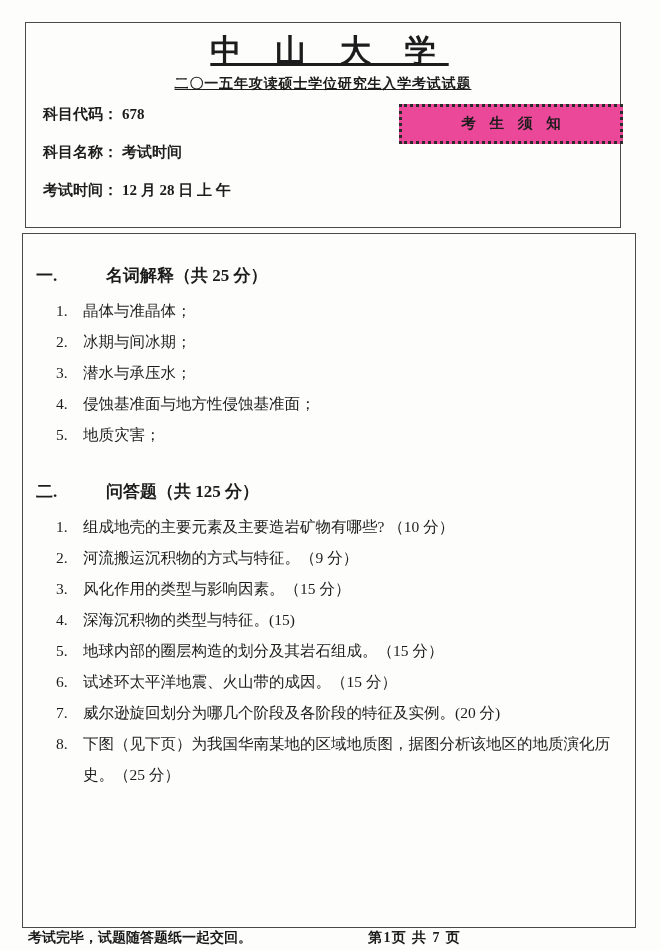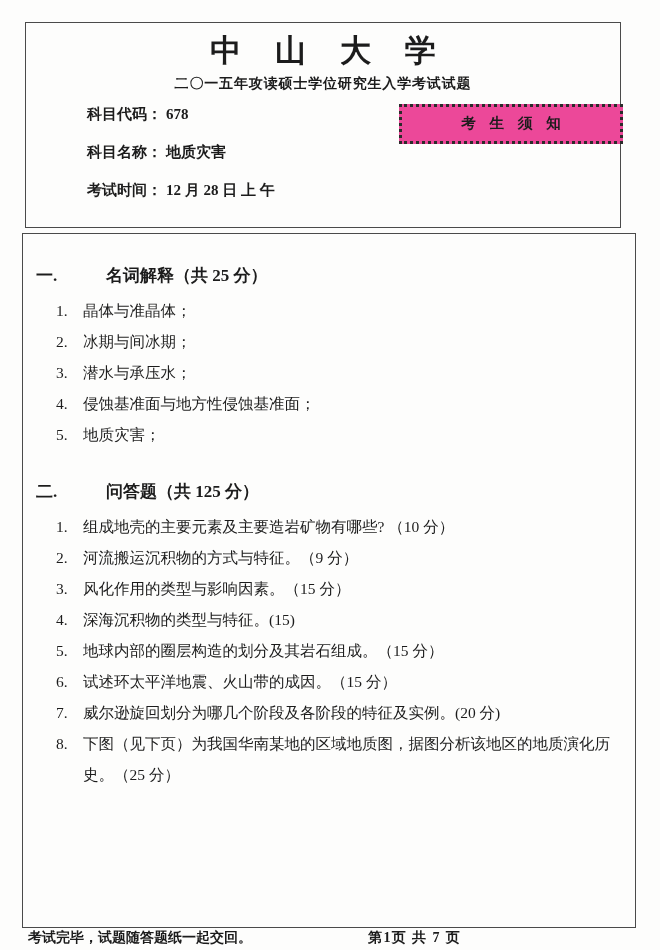--- a/index.html
+++ b/index.html
@@ -12,39 +12,40 @@
     color:#1c1c1c;
     font-family:"Liberation Serif","DejaVu Serif",serif;
     overflow:hidden;
   }
   
   .header-box {
     position:absolute; left:25px; top:22px;
     width:596px; height:206px;
     border:1px solid #4a4a4a;
     background:#fdfdfc;
+    text-decoration:underline;
   }
   .uni-title {
     margin-top:7px;
     text-align:center;
     font-size:31px; font-weight:bold;
     letter-spacing:0.42em;
     text-indent:0.42em; 
     white-space:nowrap;
   }
   .exam-title {
     margin-top:3px;
     text-align:center;
     font-size:14px; font-weight:bold;
     letter-spacing:0.06em;
     white-space:nowrap;
   }
   .meta {
     position:absolute; left:17px; top:82px;
-    font-size:15px; font-weight:bold;margin-left:44px;
+    font-size:15px; font-weight:bold;
   }
   .meta-row { margin-bottom:19px; line-height:19px; white-space:nowrap; }
   .meta-row .meta-value { margin-left:4px; }
   .notice-box {
     position:absolute; left:373px; top:81px;
     width:224px;
     border:3px dotted #2b2b2b;
     padding:5px 9px 7px 9px;
     background:#ec4899;
   }
@@ -103,21 +104,21 @@
 
   <div class="header-box">
     <div class="uni-title">中 山 大 学</div>
     <div class="exam-title">二〇一五年攻读硕士学位研究生入学考试试题</div>
 
     <div class="meta">
       <div class="meta-row">
         <span class="meta-label">科目代码：</span><span class="meta-value">678</span>
       </div>
       <div class="meta-row">
-        <span class="meta-label">科目名称：</span><span class="meta-value">地质灾害</span>
+        <span class="meta-label">科目名称：</span><span class="meta-value">考试时间</span>
       </div>
       <div class="meta-row">
         <span class="meta-label">考试时间：</span><span class="meta-value">12 月 28 日 上 午</span>
       </div>
     </div>
 
     <div class="notice-box">
       <div class="notice-title">考 生 须 知</div>
     </div>
   </div>

